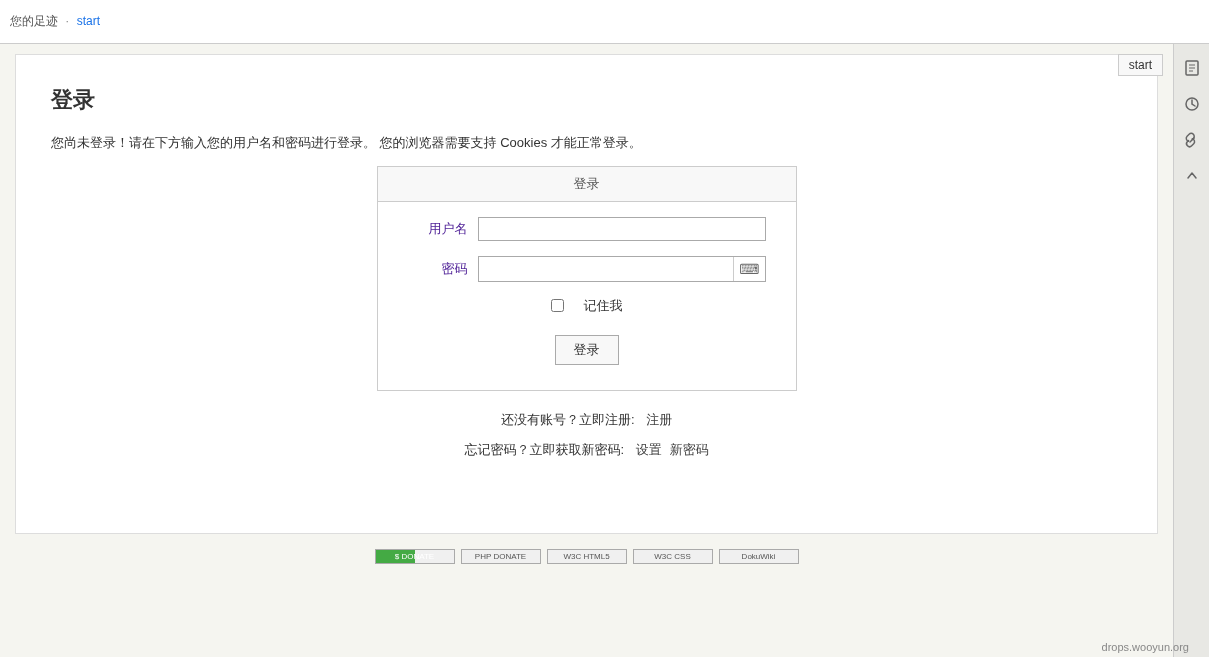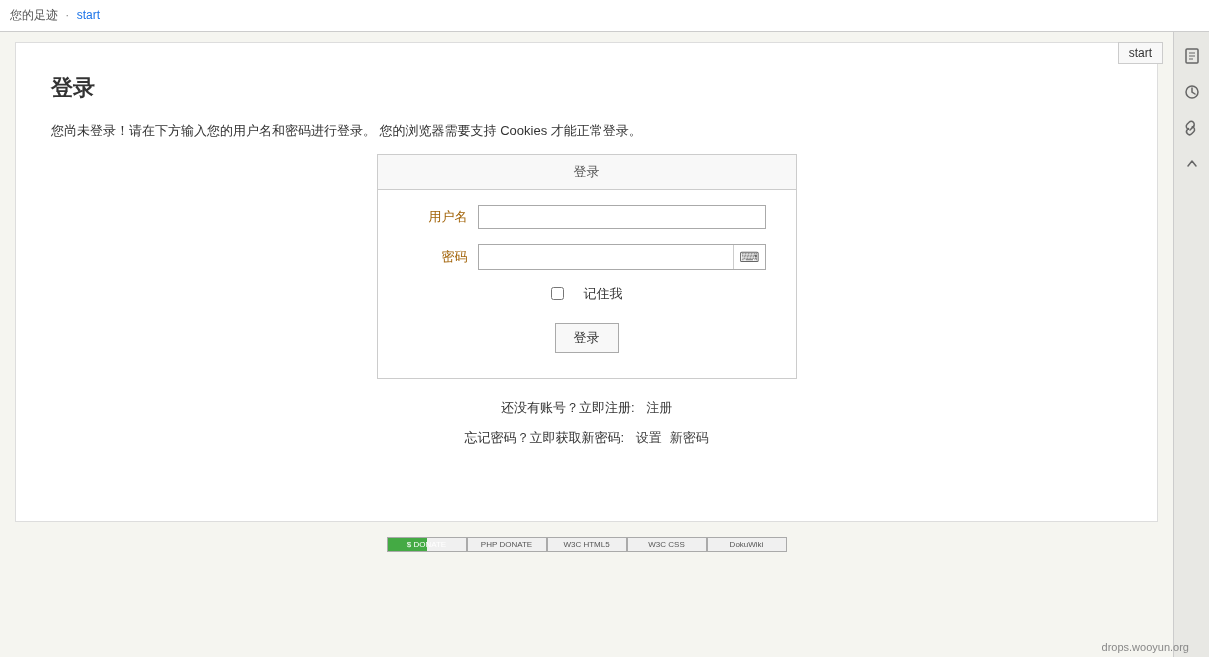--- a/index.html
+++ b/index.html
@@ -11,21 +11,21 @@
       min-height: 657px;
     }
 
     
     #top-bar {
       background-color: #fff;
       border-bottom: 1px solid #ccc;
       padding: 5px 10px;
       display: flex;
       align-items: center;
-      height: 32px;
+      height: 44px;
     }
     #breadcrumb {
       font-size: 12px;
       color: #555;
     }
     #breadcrumb a {
       color: #1a73e8;
       text-decoration: none;
     }
     #breadcrumb .sep {
@@ -105,21 +105,21 @@
       display: flex;
       align-items: center;
       margin-bottom: 15px;
     }
 
     .form-label {
       width: 60px;
       text-align: right;
       margin-right: 10px;
       font-size: 13px;
-      color: #a16207;
+      color: #4c1d95;
     }
 
     .form-input {
       flex: 1;
       height: 24px;
       border: 1px solid #aaa;
       padding: 2px 4px;
       font-size: 13px;
       outline: none;
       background: #fff;
@@ -221,20 +221,21 @@
       cursor: pointer;
       font-size: 16px;
     }
 
     
     #footer {
       text-align: center;
       padding: 15px 0 10px 0;
       display: flex;
       justify-content: center;
+      gap: 6px;
       align-items: center;
     }
 
     .footer-badge {
       display: inline-block;
       width: 80px;
       height: 15px;
       border: 1px solid #aaa;
       font-size: 8px;
       text-align: center;

